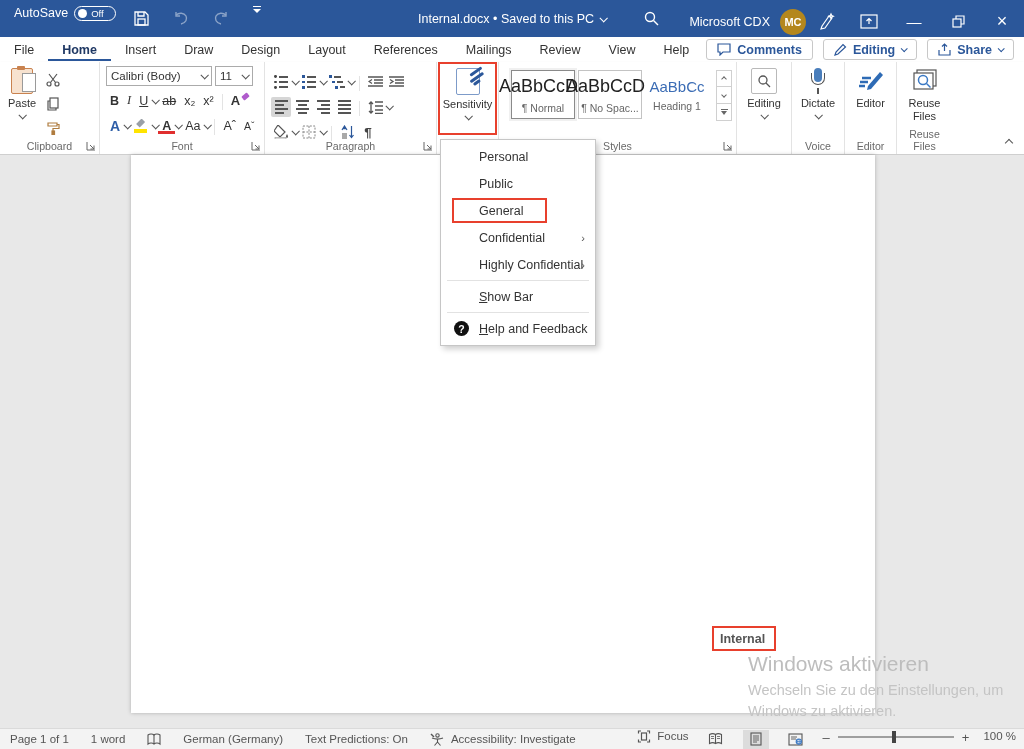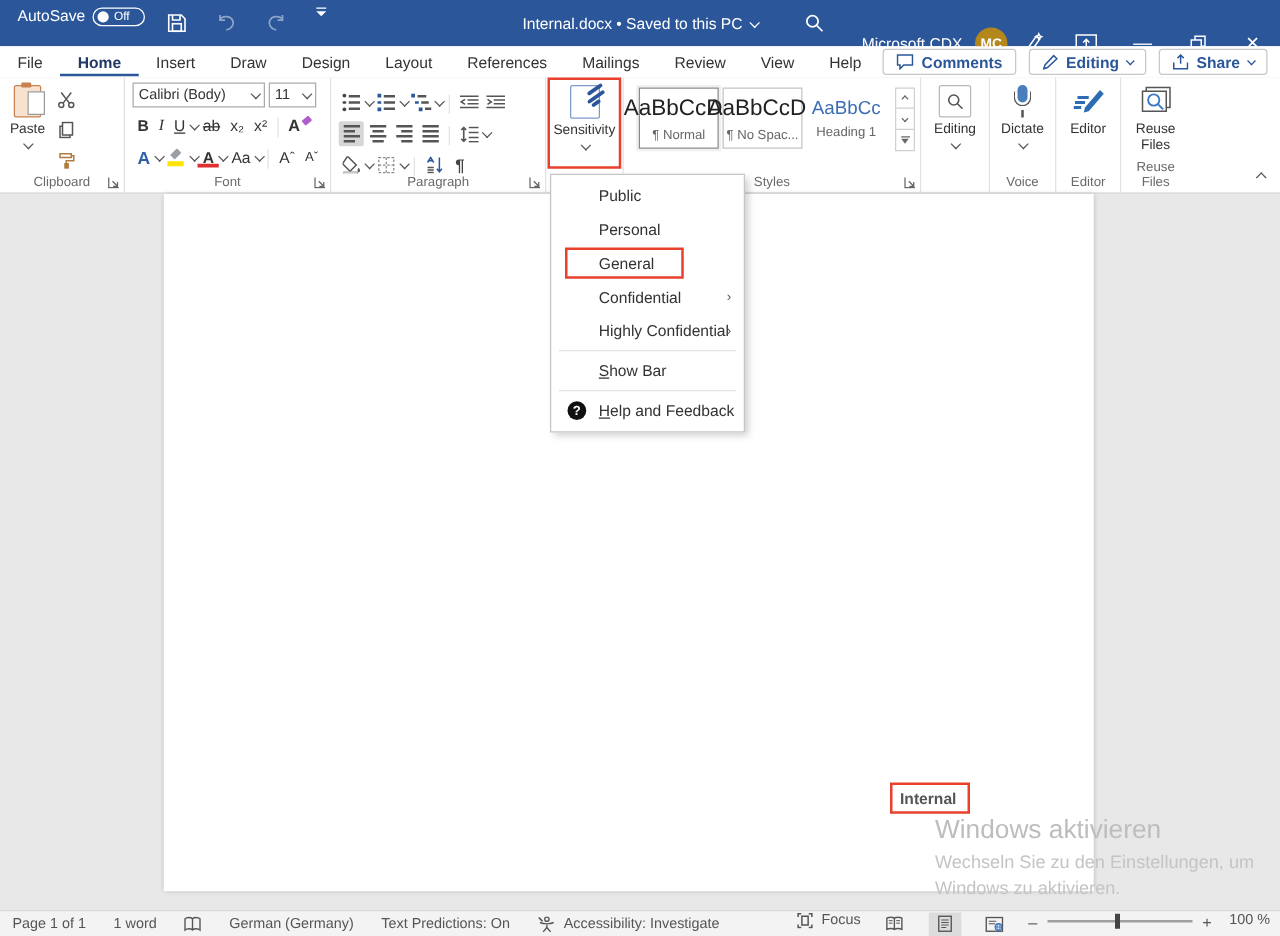--- a/index.html
+++ b/index.html
@@ -14,21 +14,21 @@
   .toggle .knob { width:9px; height:9px; background:#fff; border-radius:50%; }
   .toggle .tstate { font-size:9.5px; color:#fff; }
   .qat-icon { width:30px; height:26px; display:flex; align-items:center; justify-content:center; }
   .disabled-ic { opacity:.45; }
   .qat-sep-chev { display:flex; flex-direction:column; align-items:center; gap:2px; width:22px; }
   .qat-sep-chev .bar { width:8px; height:1.4px; background:#fff; }
   .tri-down { width:0; height:0; border-left:4px solid transparent; border-right:4px solid transparent; border-top:4.5px solid #fff; }
   .tb-title { position:absolute; left:0; right:0; text-align:center; top:0; height:37px; display:flex; align-items:center; justify-content:center; gap:6px; pointer-events:none; }
   .tb-title .cv { border-color:#fff; }
   .tb-search { position:absolute; left:628px; top:6px; width:46px; height:25px; display:flex; align-items:center; justify-content:center; }
-  .tb-right { position:absolute; right:0; top:16px; height:37px; display:flex; align-items:center; }
+  .tb-right { position:absolute; right:0; top:3px; height:37px; display:flex; align-items:center; }
   .account { display:flex; align-items:center; gap:10px; margin-right:14px; }
   .avatar { width:26px; height:26px; border-radius:50%; background:#b4871d; color:#fff; font-size:11px; font-weight:bold; display:flex; align-items:center; justify-content:center; }
   .winbtn { width:44px; height:37px; display:flex; align-items:center; justify-content:center; color:#fff; font-size:15px; }
   .cv { display:inline-block; width:6px; height:6px; border-right:1.4px solid #555; border-bottom:1.4px solid #555; transform:rotate(45deg) translateY(-1px); }
   .cv.up { transform:rotate(-135deg); }
 
   
   .tabrow { position:absolute; top:37px; left:0; width:1024px; height:25px; background:#fff; display:flex; align-items:center; font-size:12.5px; color:#333; }
   .tabs { display:flex; align-items:center; }
   .tab { padding:4px 14px; cursor:default; }
@@ -627,24 +627,24 @@
     </div>
     <div class="wm-title">Windows aktivieren</div>
     <div class="wm-sub">
       <div>Wechseln Sie zu den Einstellungen, um</div>
       <div>Windows zu aktivieren.</div>
     </div>
   </div>
 
   <div class="menu">
     <div class="mi">
+        <span>Personal</span>
+      </div>
+    <div class="mi">
         <span>Public</span>
-      </div>
-    <div class="mi">
-        <span>Personal</span>
       </div>
     <div class="mi">
       <span>General</span>
       <span class="redbox" style="left:11px; top:1px; width:95px; height:25px;"></span>
     </div>
     <div class="mi">
       <span>Confidential</span>
       <span class="subarrow">›</span>
     </div>
     <div class="mi">

